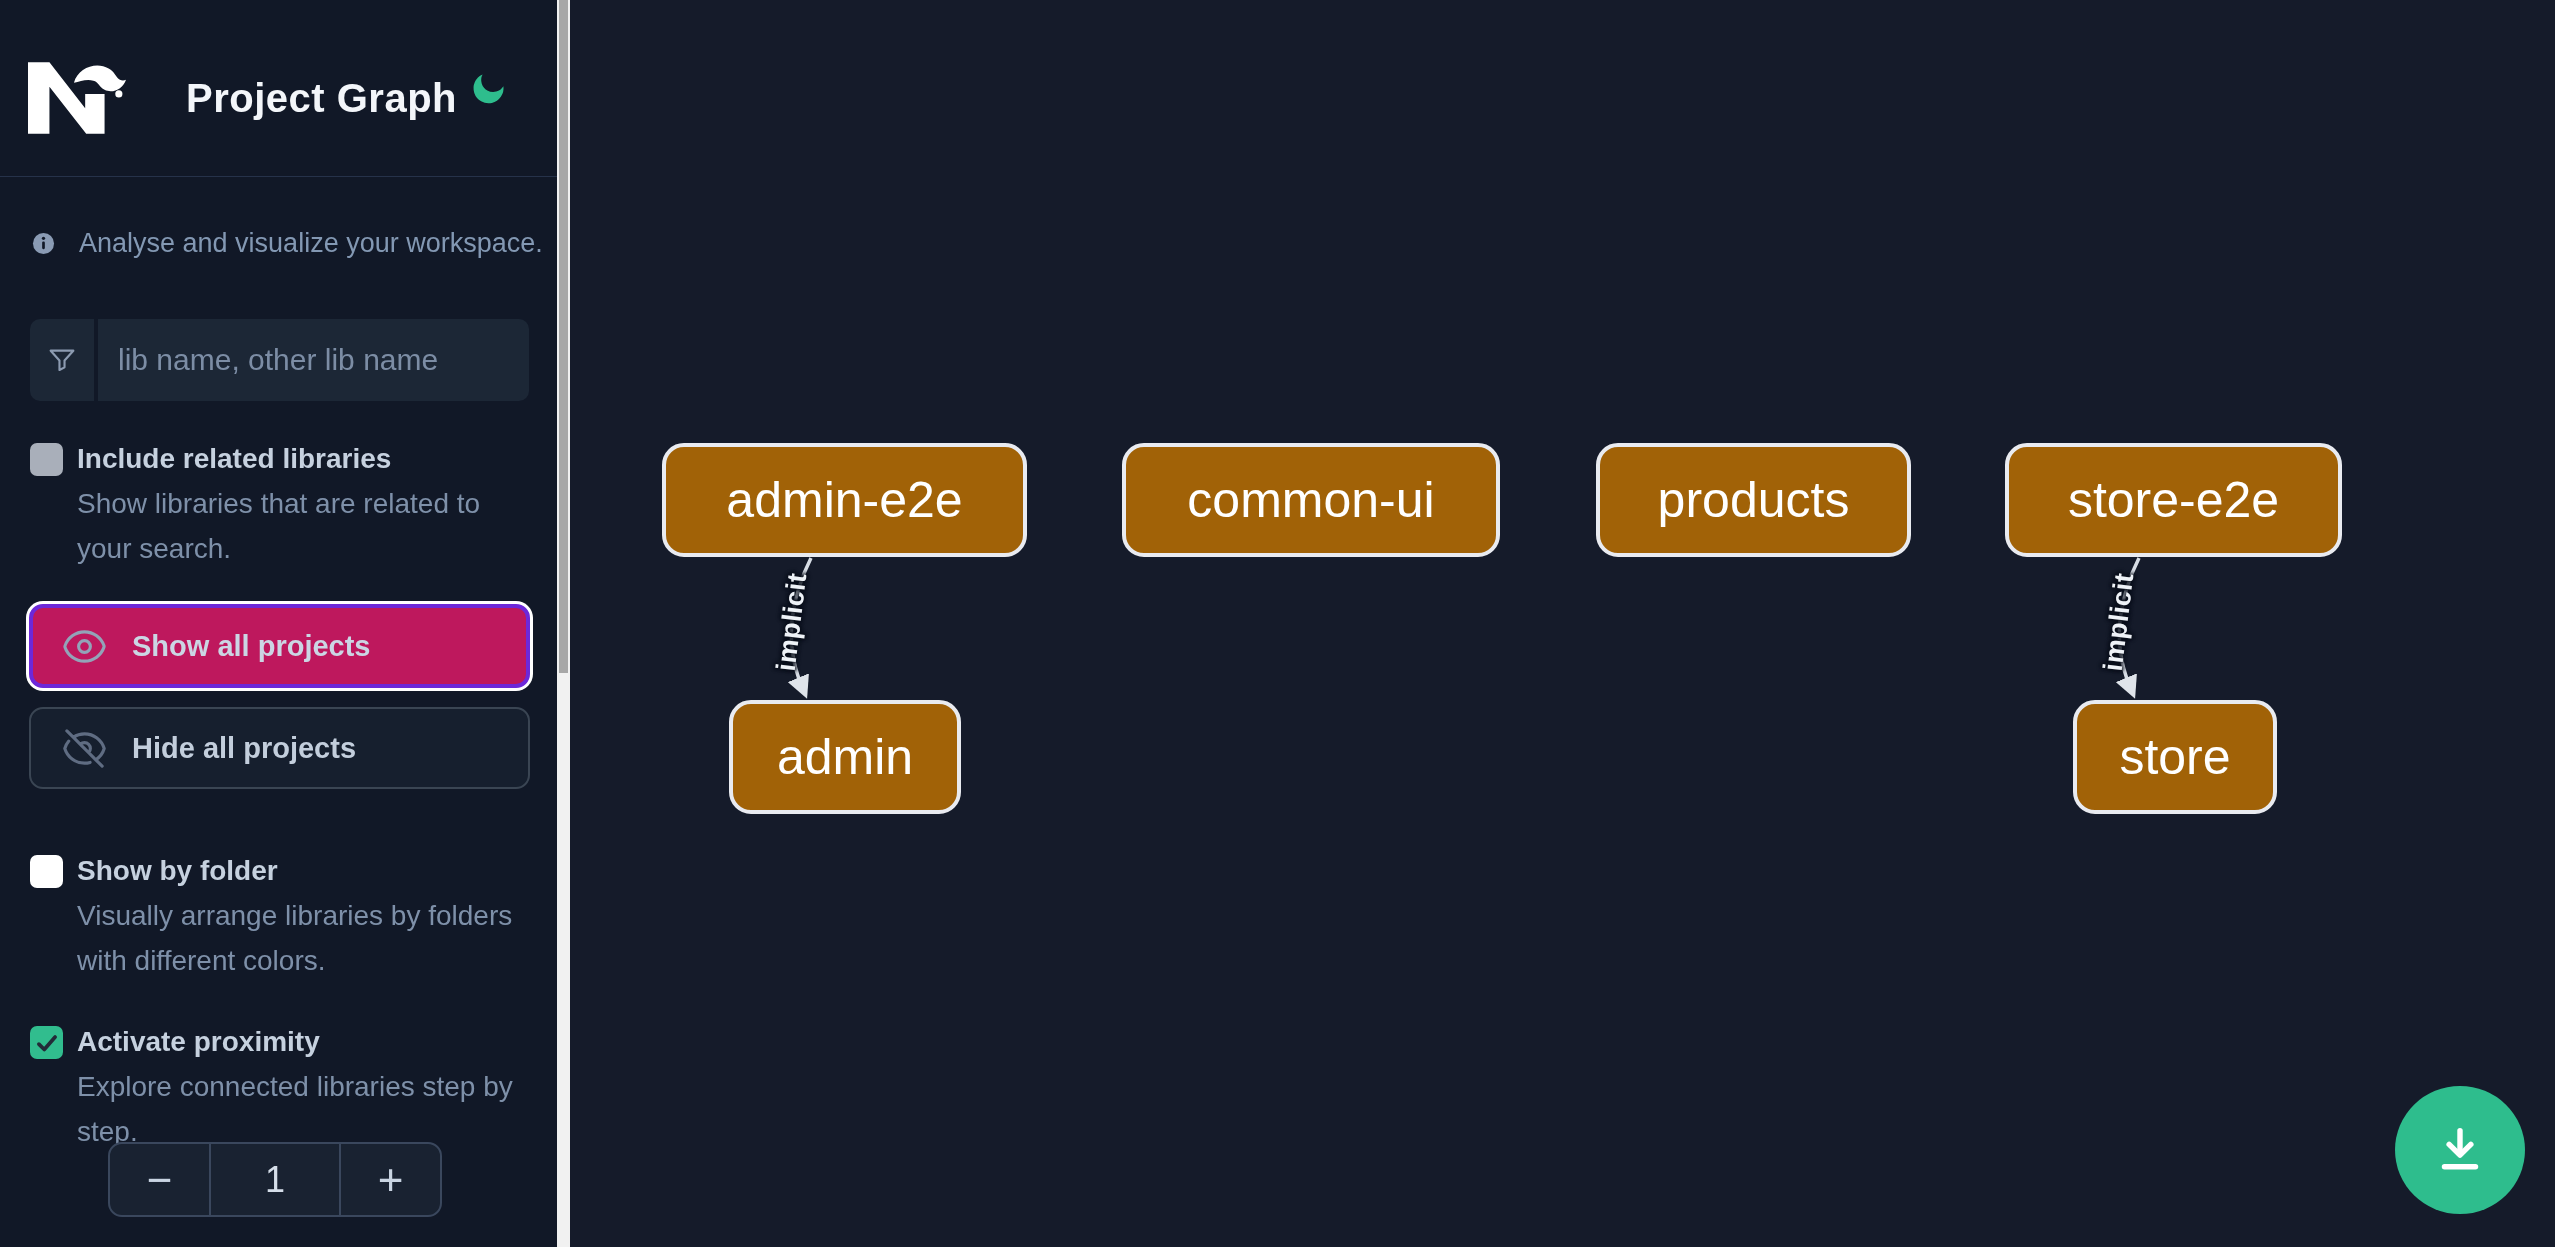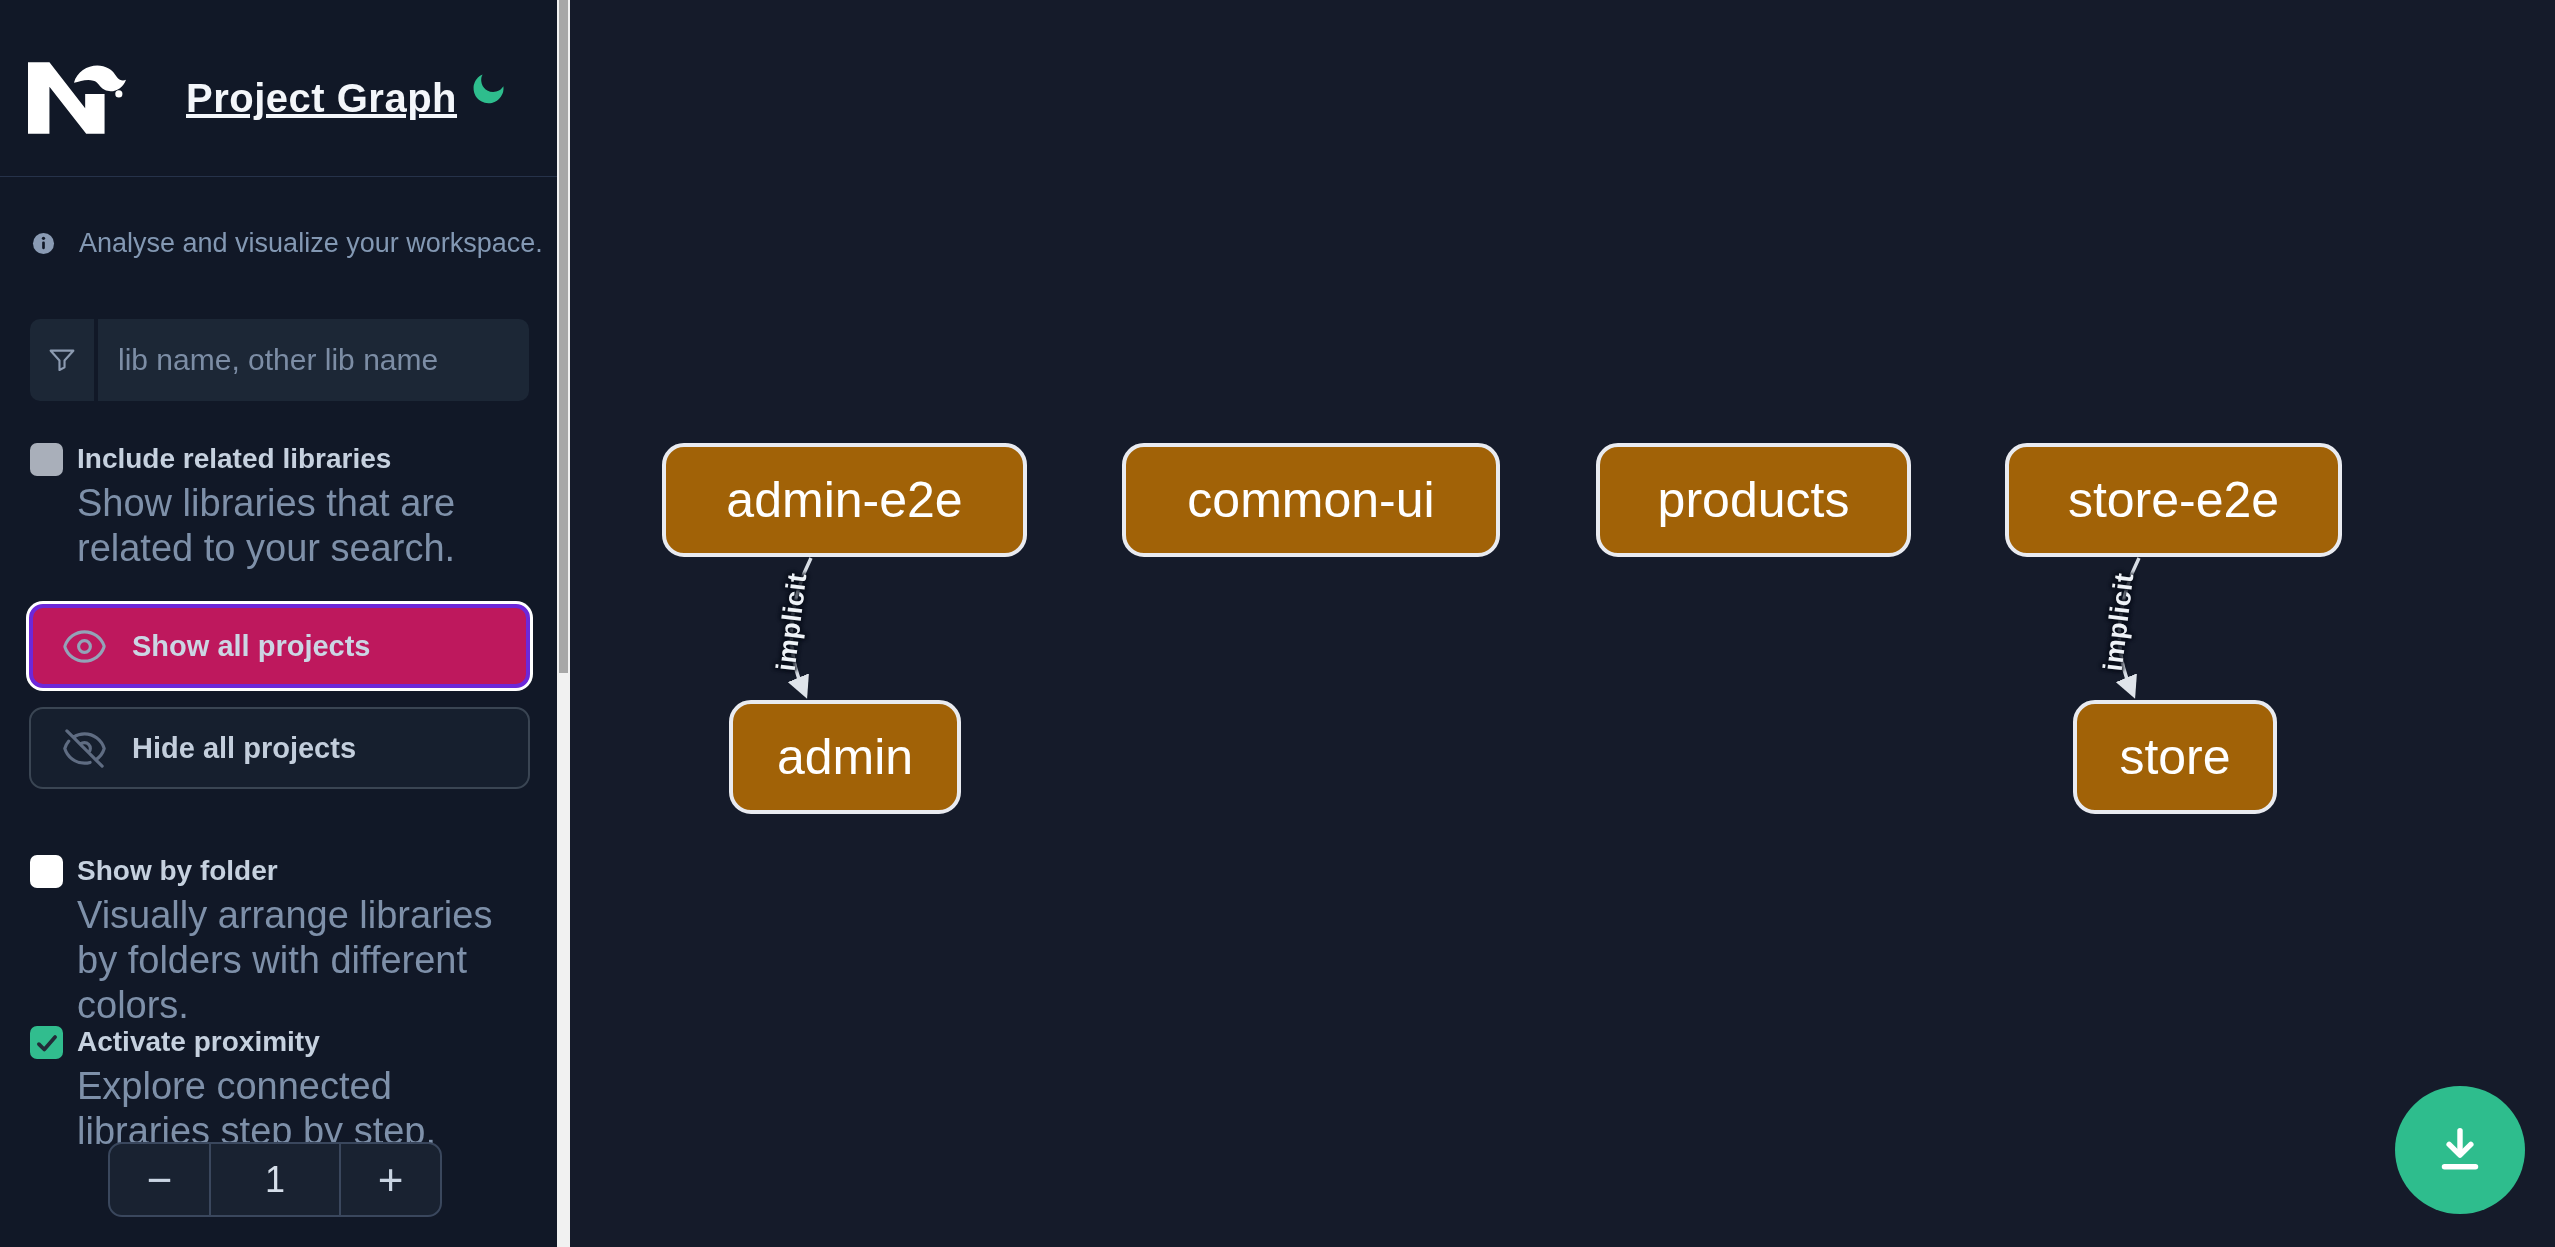--- a/index.html
+++ b/index.html
@@ -13,21 +13,21 @@
 
   
   .sidebar {
     position:absolute; left:0; top:0; width:557px; height:1247px;
     background:#111827; z-index:3;
   }
   .sb-header { position:absolute; left:0; top:0; width:557px; height:177px;
     border-bottom:1px solid #26324A; }
   .nx-logo { position:absolute; left:28px; top:62px; width:98px; height:72px; }
   .app-title { position:absolute; left:186px; top:76px; font-size:40px; font-weight:700;
-    color:#F3F6FA; letter-spacing:.5px; white-space:nowrap;text-decoration:underline; }
+    color:#F3F6FA; letter-spacing:.5px; white-space:nowrap; }
   .theme-toggle { position:absolute; left:466px; top:70px; width:42px; height:42px;
     background:none; border:none; cursor:pointer; }
 
   .intro { position:absolute; left:32px; top:228px; display:flex; align-items:center; gap:24px; }
   .intro-text { font-size:27px; color:#8398B3; }
 
   .filter-box { position:absolute; left:30px; top:319px; width:499px; height:68px;
     display:flex; }
   .funnel-cell { width:64px; height:82px; background:#1C2736; border-radius:10px 0 0 10px;
     display:flex; align-items:center; justify-content:center; margin-right:4px; }
@@ -36,21 +36,21 @@
     font-family:"Liberation Sans", sans-serif; }
   .filter-input::placeholder { color:#7C8DA5; opacity:1; }
 
   .opt-row { position:absolute; left:30px; width:500px; display:flex; align-items:flex-start; cursor:pointer; }
   .cb { width:33px; height:33px; border-radius:7px; flex:0 0 33px; margin-right:14px; margin-top:2px; }
   .cb-gray  { background:#A9AFBA; }
   .cb-white { background:#FFFFFF; }
   .cb-green { background:#31BD8E; display:flex; align-items:center; justify-content:center; }
   .opt-texts { width:452px; }
   .opt-label { font-size:28px; font-weight:700; color:#C6D1DF; line-height:36px; }
-  .opt-desc  { font-size:38px; color:#7E90A9; line-height:45px; margin-top:4px; }
+  .opt-desc  { font-size:28px; color:#7E90A9; line-height:45px; margin-top:4px; }
 
   .sb-btn { position:absolute; left:29px; width:501px; display:flex; align-items:center;
     cursor:pointer; font-family:"Liberation Sans", sans-serif; }
   .btn-show { top:604px; height:84px; background:#be185d; border:4px solid #6d28d9;
     border-radius:14px; box-shadow:0 0 0 3px #FFFFFF; padding-left:28px; gap:24px; }
   .btn-hide { top:707px; height:82px; background:#161F2E; border:2px solid #3A4553;
     border-radius:14px; padding-left:30px; gap:24px; }
   .btn-label { font-size:29px; font-weight:700; color:#CBD6E4; }
   .btn-hide .btn-label { color:#C3CEDC; }
 

